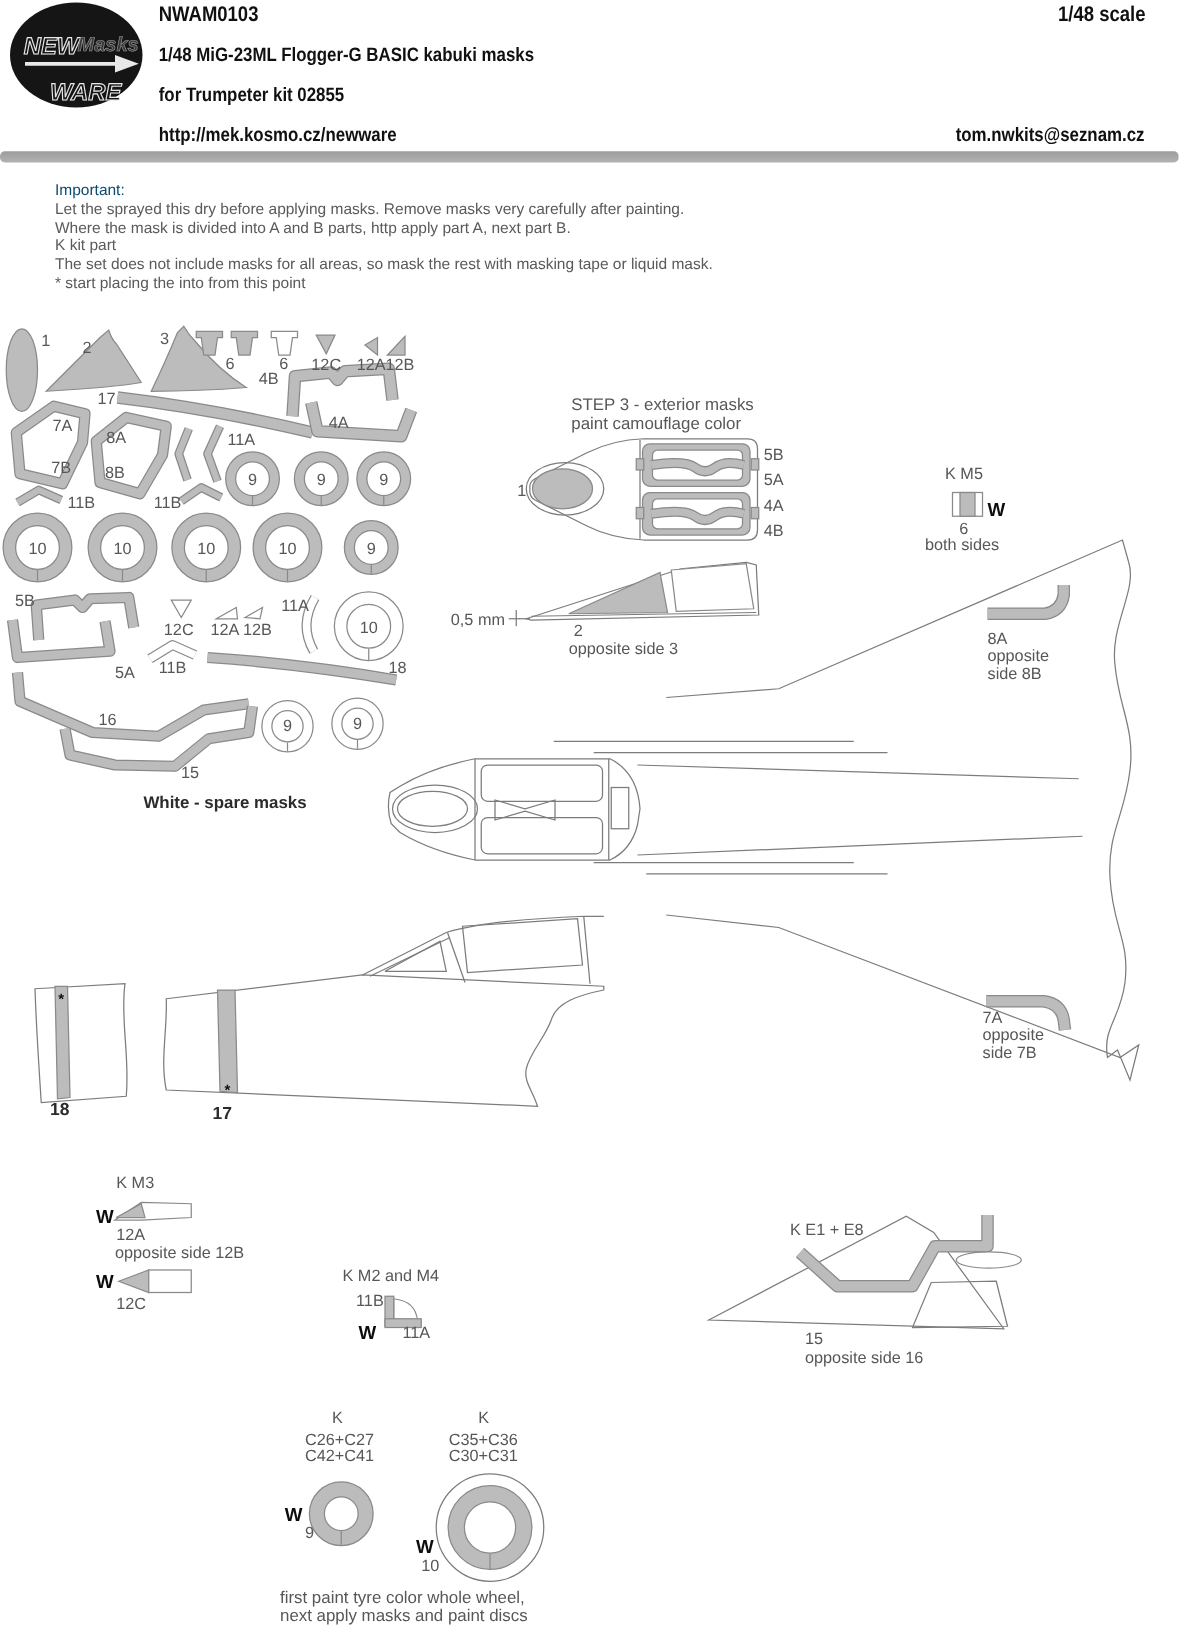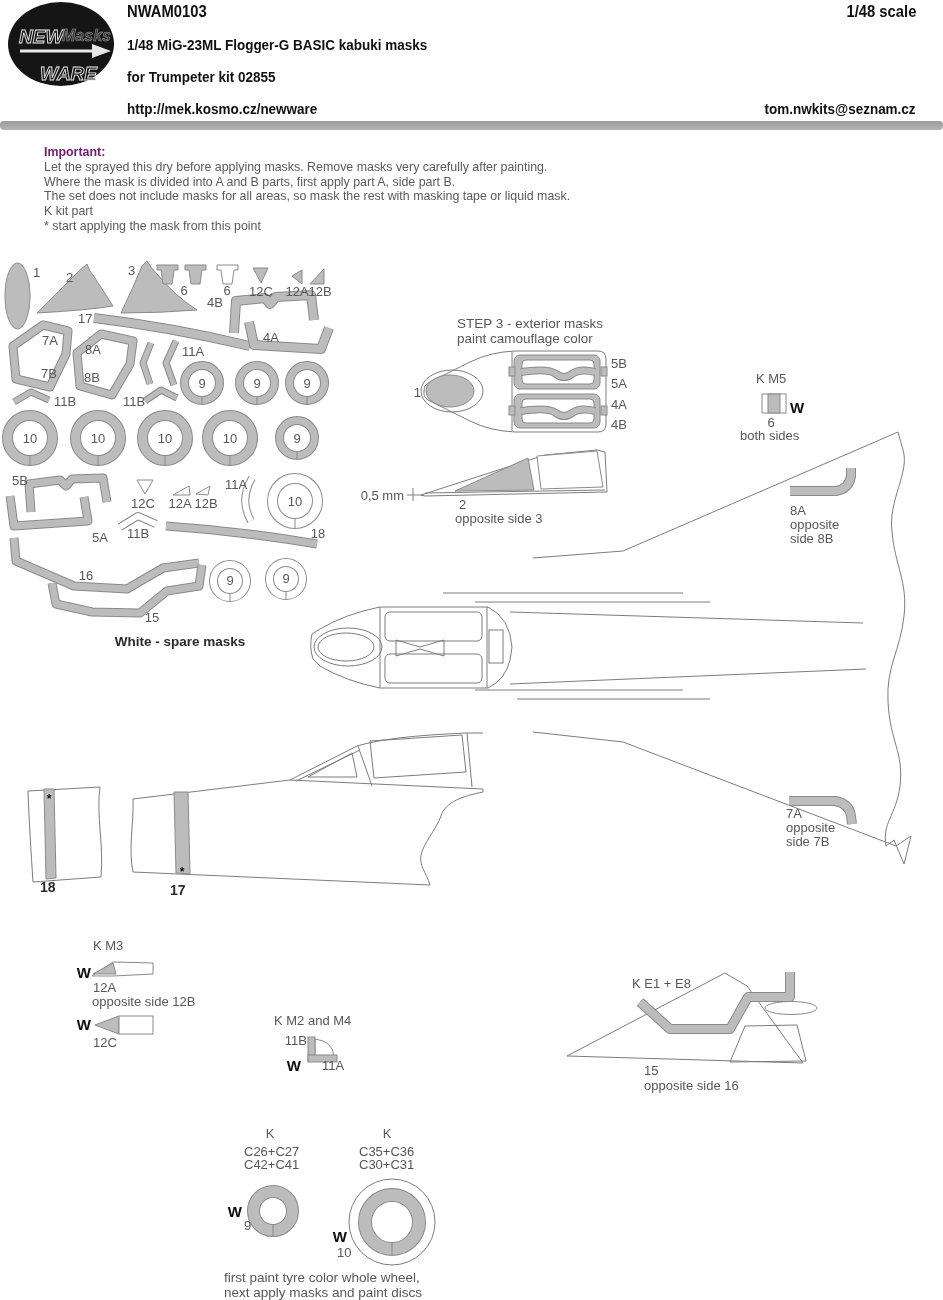--- a/index.html
+++ b/index.html
@@ -6,21 +6,21 @@
   body{width:943px;height:1300px;background:#fff;position:relative;
        font-family:"Liberation Sans", sans-serif;color:#333;overflow:hidden;}
   .abs{position:absolute;}
   .hdr{font-weight:bold;color:#101010;white-space:nowrap;}
   .cxl{transform:scaleX(.87);transform-origin:left top;}
   .cxr{transform:scaleX(.87);transform-origin:right top;}
   .h17{font-size:17px;}
   .h15{font-size:15.5px;}
   .divider{left:0;top:121px;width:943px;height:9px;background:linear-gradient(#9c9c9c,#b2b2b2);border-radius:4px;}
   .imp{left:44px;top:145px;width:650px;font-size:12.4px;line-height:14.8px;color:#5a5a5a;}
-  .imp .head{font-weight:bold;color:#701a75;}
+  .imp .head{font-weight:normal;color:#0c4a6e;}
   .wbold{font-weight:bold;color:#0d0d0d;font-size:13px;}
   svg text{font-family:"Liberation Sans", sans-serif;}
   .fillg{fill:#bcbcbc;stroke:#8a8a8a;stroke-width:1;}
   .fillw{fill:#fff;stroke:#8a8a8a;stroke-width:1;}
   .oln{fill:none;stroke:#7c7c7c;stroke-width:1;}
   .olnw{fill:#fff;stroke:#7c7c7c;stroke-width:1;}
   .bu{fill:none;stroke:#8a8a8a;stroke-linejoin:round;}
   .bo{fill:none;stroke:#bcbcbc;stroke-linejoin:round;}
   .bow{fill:none;stroke:#fff;stroke-linejoin:round;}
   .slit{stroke:#8a8a8a;stroke-width:1;}
@@ -51,24 +51,24 @@
 <div class="abs hdr h17 cxr" style="right:27px;top:2px;">1/48 scale</div>
 <div class="abs hdr h15 cxl" style="left:127px;top:36px;">1/48 MiG-23ML Flogger-G BASIC kabuki masks</div>
 <div class="abs hdr h15 cxl" style="left:127px;top:68px;">for Trumpeter kit 02855</div>
 <div class="abs hdr h15 cxl" style="left:127px;top:100px;">http://mek.kosmo.cz/newware</div>
 <div class="abs hdr h15 cxr" style="right:27px;top:100px;">tom.nwkits@seznam.cz</div>
 <div class="abs divider"></div>
 
 <div class="abs imp">
   <div class="head">Important:</div>
   <div>Let the sprayed this dry before applying masks. Remove masks very carefully after painting.</div>
-  <div>Where the mask is divided into A and B parts, first apply part A, side part B.</div>
+  <div>Where the mask is divided into A and B parts, http apply part A, next part B.</div>
+  <div>K kit part</div>
   <div>The set does not include masks for all areas, so mask the rest with masking tape or liquid mask.</div>
-  <div>K kit part</div>
-  <div>*  start applying the mask from this point</div>
+  <div>*  start placing the into from this point</div>
 </div>
 
 <svg class="abs" style="left:0;top:0;" width="943" height="1300" viewBox="0 0 943 1300">
 <defs>
   <path id="d17" d="M94,318 Q170,327 250,346"></path>
   <path id="d4b" d="M234,333 L236,301 L265,298 L270,304 L276,297 L311,295 L314,320"></path>
   <path id="d4a" d="M249,322 L254,345 L321,349 L329,328"></path>
   <path id="d7f" d="M13,346 L43,325 L68,331 L66,354 L50,387 L16,379 Z"></path>
   <path id="d8f" d="M77,353 L101,334 L133,341 L130,364 L112,395 L80,386 Z"></path>
   <path id="d11a1" d="M151,343 L143,363 L150,384"></path>

